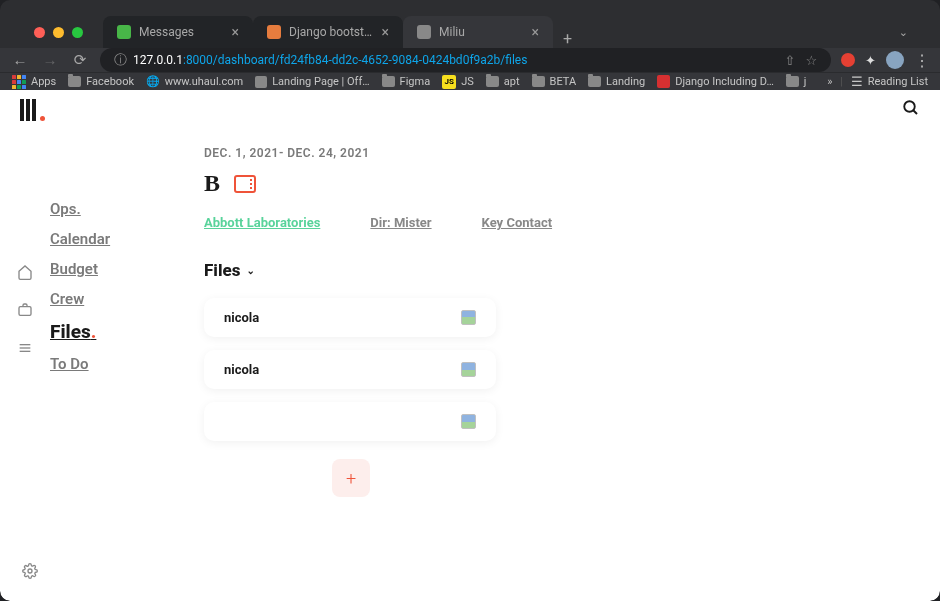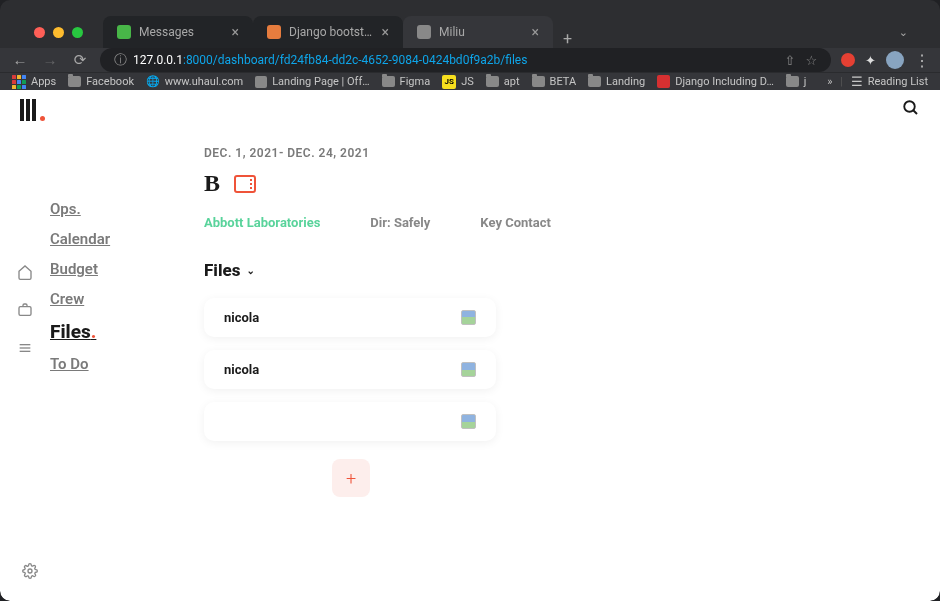--- a/index.html
+++ b/index.html
@@ -369,20 +369,21 @@
       margin-top: 18px;
       display: flex;
       align-items: center;
       gap: 50px;
     }
     .sub-tab {
       font-size: 13px;
       font-weight: 700;
       color: #888;
       cursor: pointer;
+      text-decoration: underline;
     }
     .sub-tab.active {
       color: #59d39b;
     }
     .add-file-btn {
       margin-left: auto;
       background: #fff;
       border: 1.5px solid #ef5339;
       color: #ef5339;
       font-size: 12px;
@@ -626,21 +627,21 @@
       <div class="nav-item">To Do</div>
     </div>
     <div class="content">
       <div class="date-range">DEC. 1, 2021- DEC. 24, 2021</div>
       <div class="project-icons">
         <div class="bold-b">B</div>
         <div class="tv-icon"></div>
       </div>
       <div class="sub-tabs">
         <div class="sub-tab active">Abbott Laboratories</div>
-        <div class="sub-tab">Dir: Safely</div>
+        <div class="sub-tab">Dir: Mister</div>
         <div class="sub-tab">Key Contact</div>
       </div>
       <div class="files-title">
         <span>Files</span>
         <span class="files-dropdown">⌄</span>
       </div>
       <div class="file-cards">
         <div class="file-card">
           <span class="file-name">nicola</span>
           <div class="broken-img"></div>

